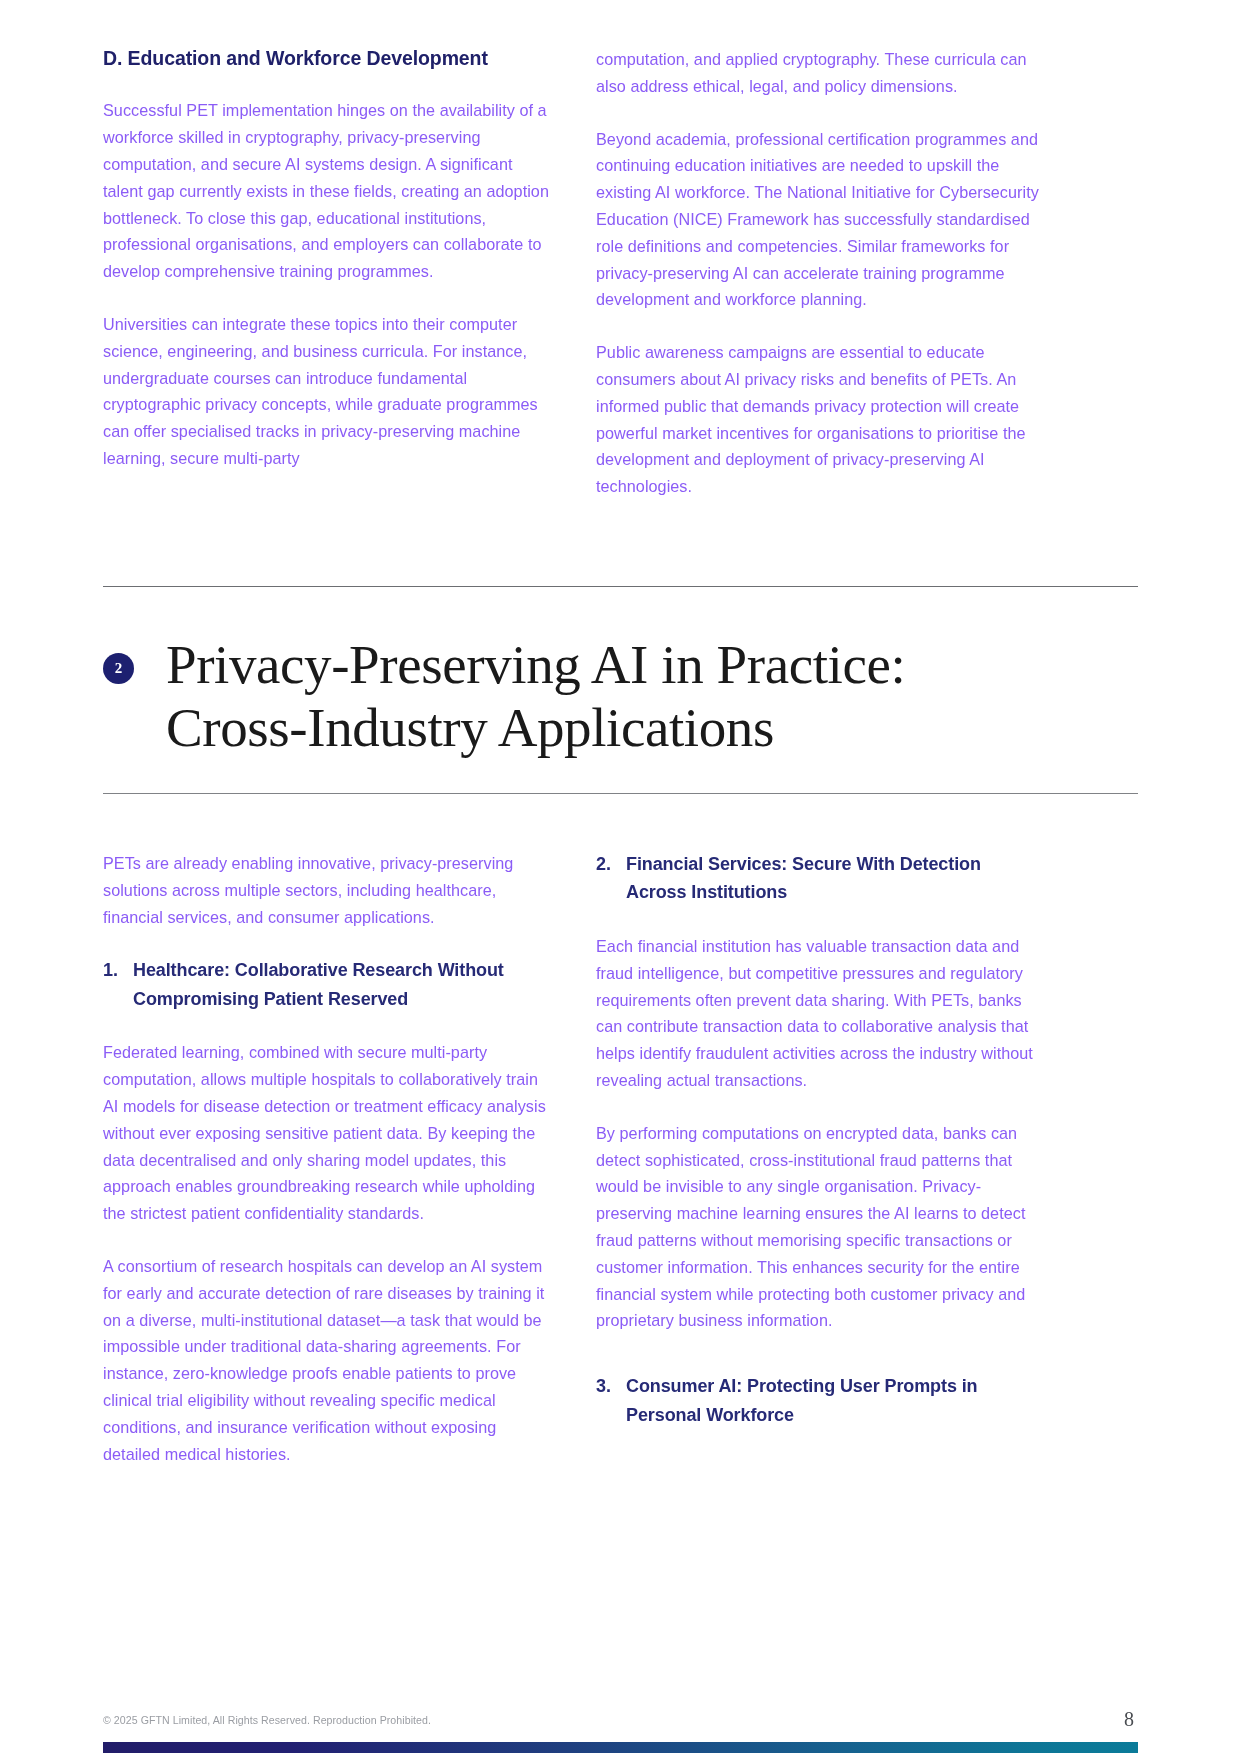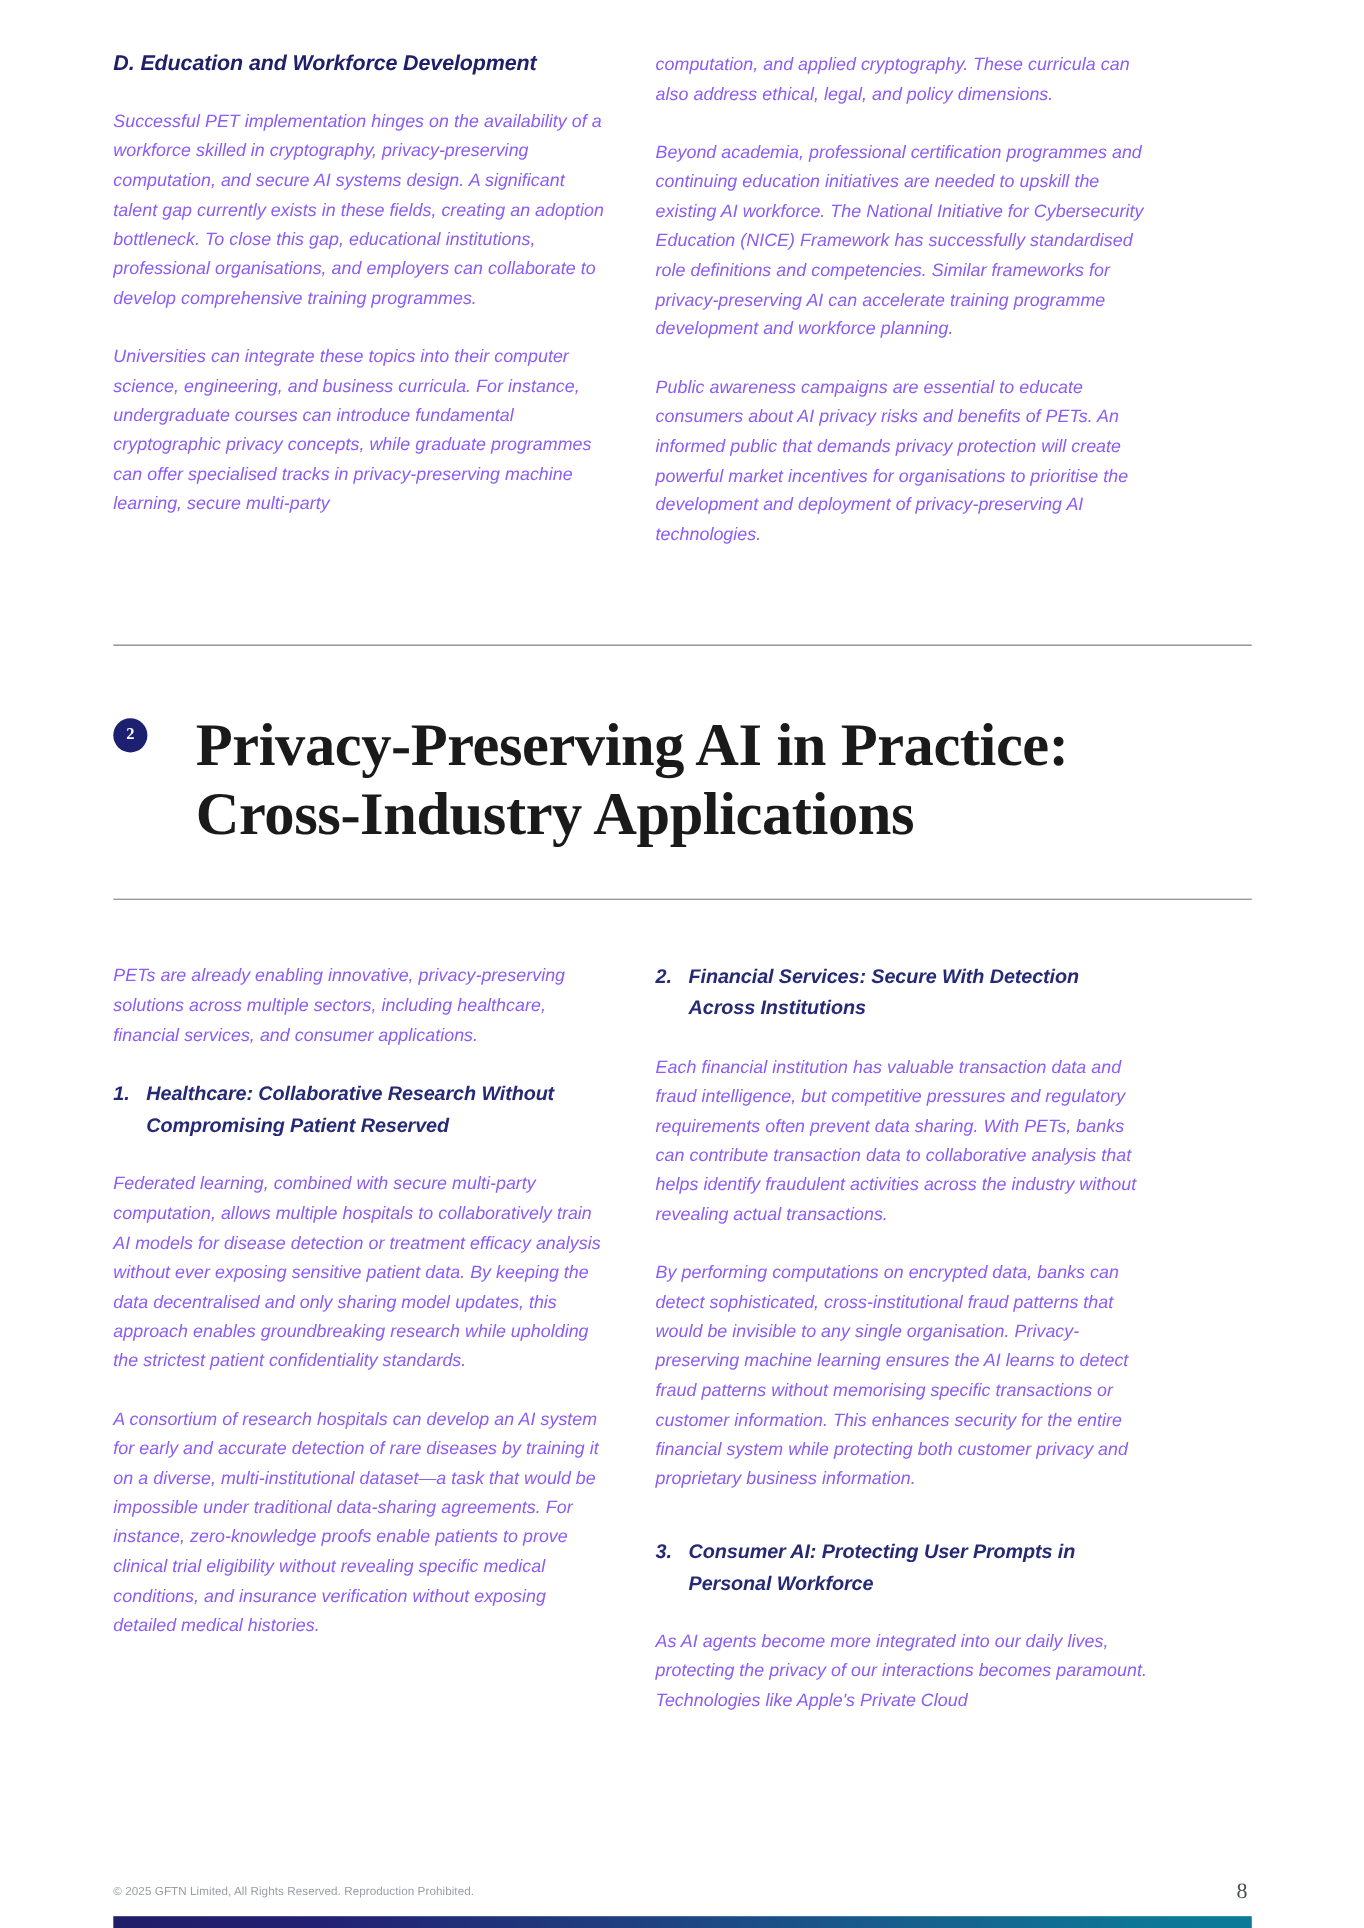--- a/index.html
+++ b/index.html
@@ -26,21 +26,20 @@
     left: 103px;
     top: 0;
     width: 1035px;
   }
 
   
   .cols {
     display: flex;
     gap: 44px;
     align-items: flex-start;
-    font-style: italic;
   }
   .col {
     width: 449px;
     flex: 0 0 449px;
   }
 
   
   .lettered-heading {
     font-size: 19.5px;
     font-weight: bold;
@@ -88,24 +87,24 @@
     display: flex;
     align-items: center;
     justify-content: center;
     margin-top: 20px;
     margin-right: 32px;
   }
   .section-title {
     font-family: "Liberation Serif", serif;
     font-size: 55px;
     line-height: 63px;
-    font-weight: bold;
+    font-weight: normal;
     color: #1a1a1a;
     letter-spacing: -0.4px;
-    margin: 12px;
+    margin: 0;
     max-width: 880px;
   }
 
   .section-body {
     padding-top: 56px;
   }
 
   
   .num-heading {
     display: flex;
@@ -216,21 +215,20 @@
           </div>
 
           <p class="body">Each financial institution has valuable transaction data and fraud intelligence, but competitive pressures and regulatory requirements often prevent data sharing. With PETs, banks can contribute transaction data to collaborative analysis that helps identify fraudulent activities across the industry without revealing actual transactions.</p>
           <p class="body">By performing computations on encrypted data, banks can detect sophisticated, cross-institutional fraud patterns that would be invisible to any single organisation. Privacy-preserving machine learning ensures the AI learns to detect fraud patterns without memorising specific transactions or customer information. This enhances security for the entire financial system while protecting both customer privacy and proprietary business information.</p>
 
           <div class="num-heading spaced">
             <span class="num">3.</span>
             <span class="txt">Consumer AI: Protecting User Prompts in Personal Workforce</span>
           </div>
 
-          <p class="body">As AI agents become more integrated into our daily lives, protecting the privacy of our interactions becomes paramount. Technologies like Apple's Private Cloud</p>
 
         </div>
 
       </div>
 
     </div>
 
   </div>
 
   <div class="footer">

